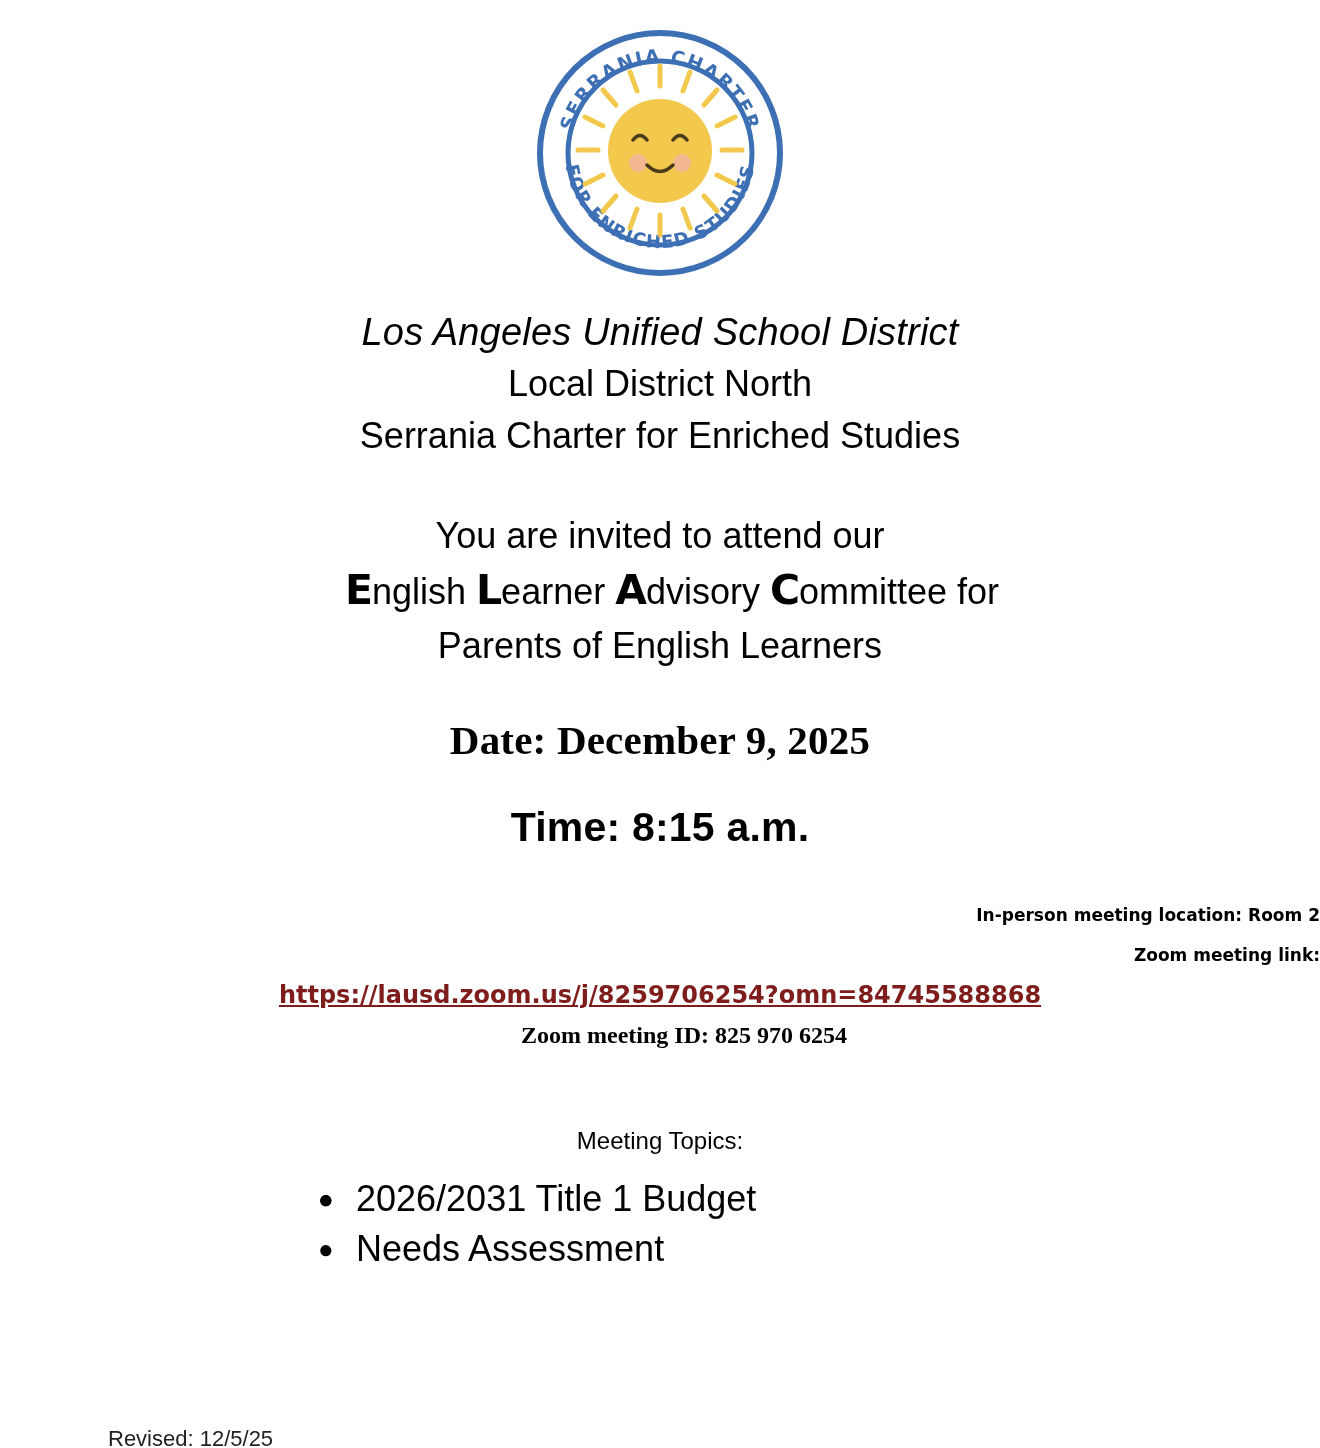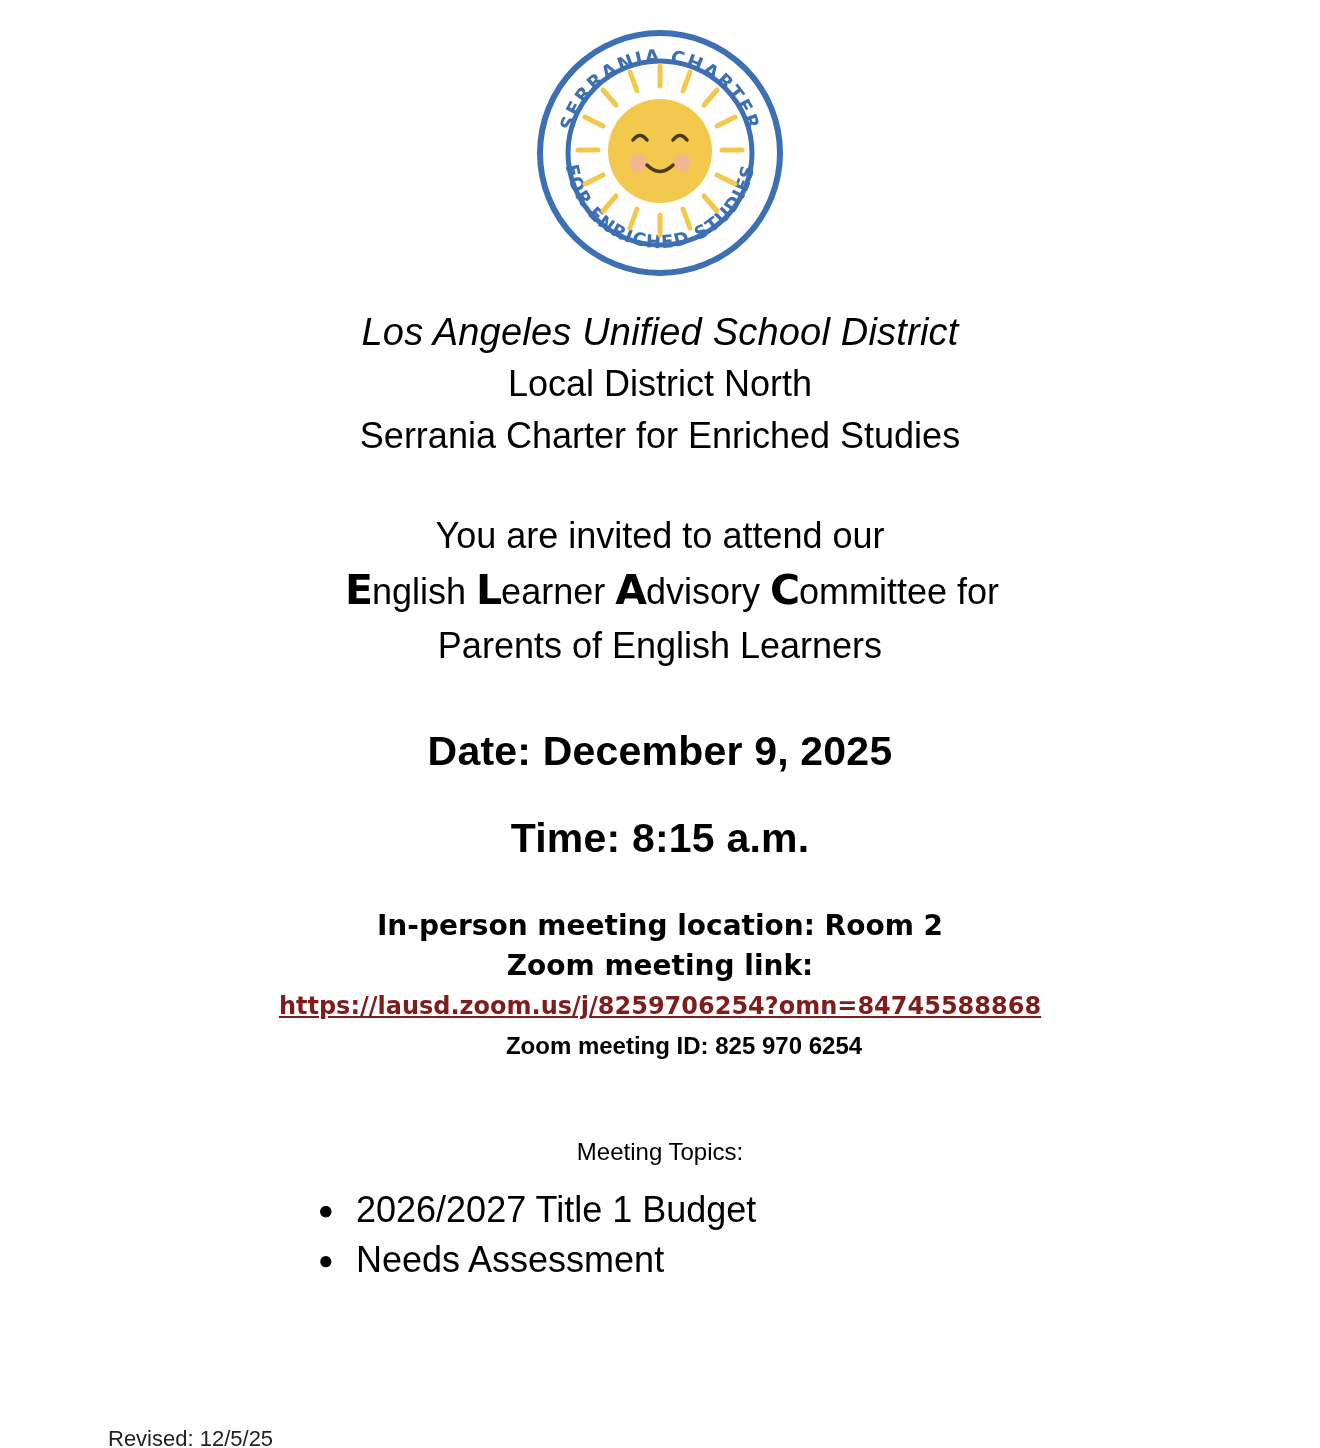--- a/index.html
+++ b/index.html
@@ -69,51 +69,53 @@
   .elac-line .cap {
     font-weight: 700;
     font-size: 41px;
     font-family: "DejaVu Sans", sans-serif;
     letter-spacing: -1px;
   }
 
   .date-line {
     font-size: 41px;
     font-weight: 700;
-    margin-top: 56px;
+    margin-top: 44px;
     letter-spacing: 0.2px;
+    font-family: Liberation Serif, serif;
   }
   .time-line {
     font-size: 41px;
     font-weight: 700;
     margin-top: 40px;
     letter-spacing: 0.2px;
   }
 
   .meeting-info {
     margin-top: 44px;
   }
   .info-bold {
     font-family: "DejaVu Sans", sans-serif;
     font-weight: 700;
-    font-size: 28px;
+    font-size: 17px;
     line-height: 40px;
+    text-align: right;
   }
   .zoom-link {
     font-family: "DejaVu Sans", sans-serif;
     font-weight: 700;
     font-size: 24px;
     line-height: 40px;
     color: #7f1d1d;
     text-decoration: underline;
     cursor: pointer;
     display: inline-block;
   }
   .zoom-id {
-    font-family: Liberation Sans, sans-serif;
+    font-family: Liberation Serif, serif;
     font-size: 24px;
     line-height: 40px;
     padding-left: 48px;
   }
   .zoom-id .lbl { font-weight: 700; }
   .zoom-id .val { font-weight: 700; }
 
   .topics-title {
     font-size: 24px;
     line-height: 50px;
@@ -226,20 +228,20 @@
     <div>
       <a class="zoom-link" href="#">https://lausd.zoom.us/j/8259706254?omn=84745588868</a>
     </div>
     <div class="zoom-id"><span class="lbl">Zoom meeting ID:</span> <span class="val">825 970 6254</span></div>
   </div>
 
   <div class="center">
     <div class="topics-title">Meeting Topics:</div>
     <ul class="topics-list">
       <li><span class="bullet">●</span></li>
-      <li><span class="bullet">●</span><span class="txt">2026/2027 Title 1 Budget</span></li>
+      <li><span class="bullet">●</span><span class="txt">2026/2031 Title 1 Budget</span></li>
       <li><span class="bullet">●</span><span class="txt">Needs Assessment</span></li>
     </ul>
   </div>
 
   <div class="footer-note">Revised: 12/5/25</div>
 
 </div>
 
 </body></html>

